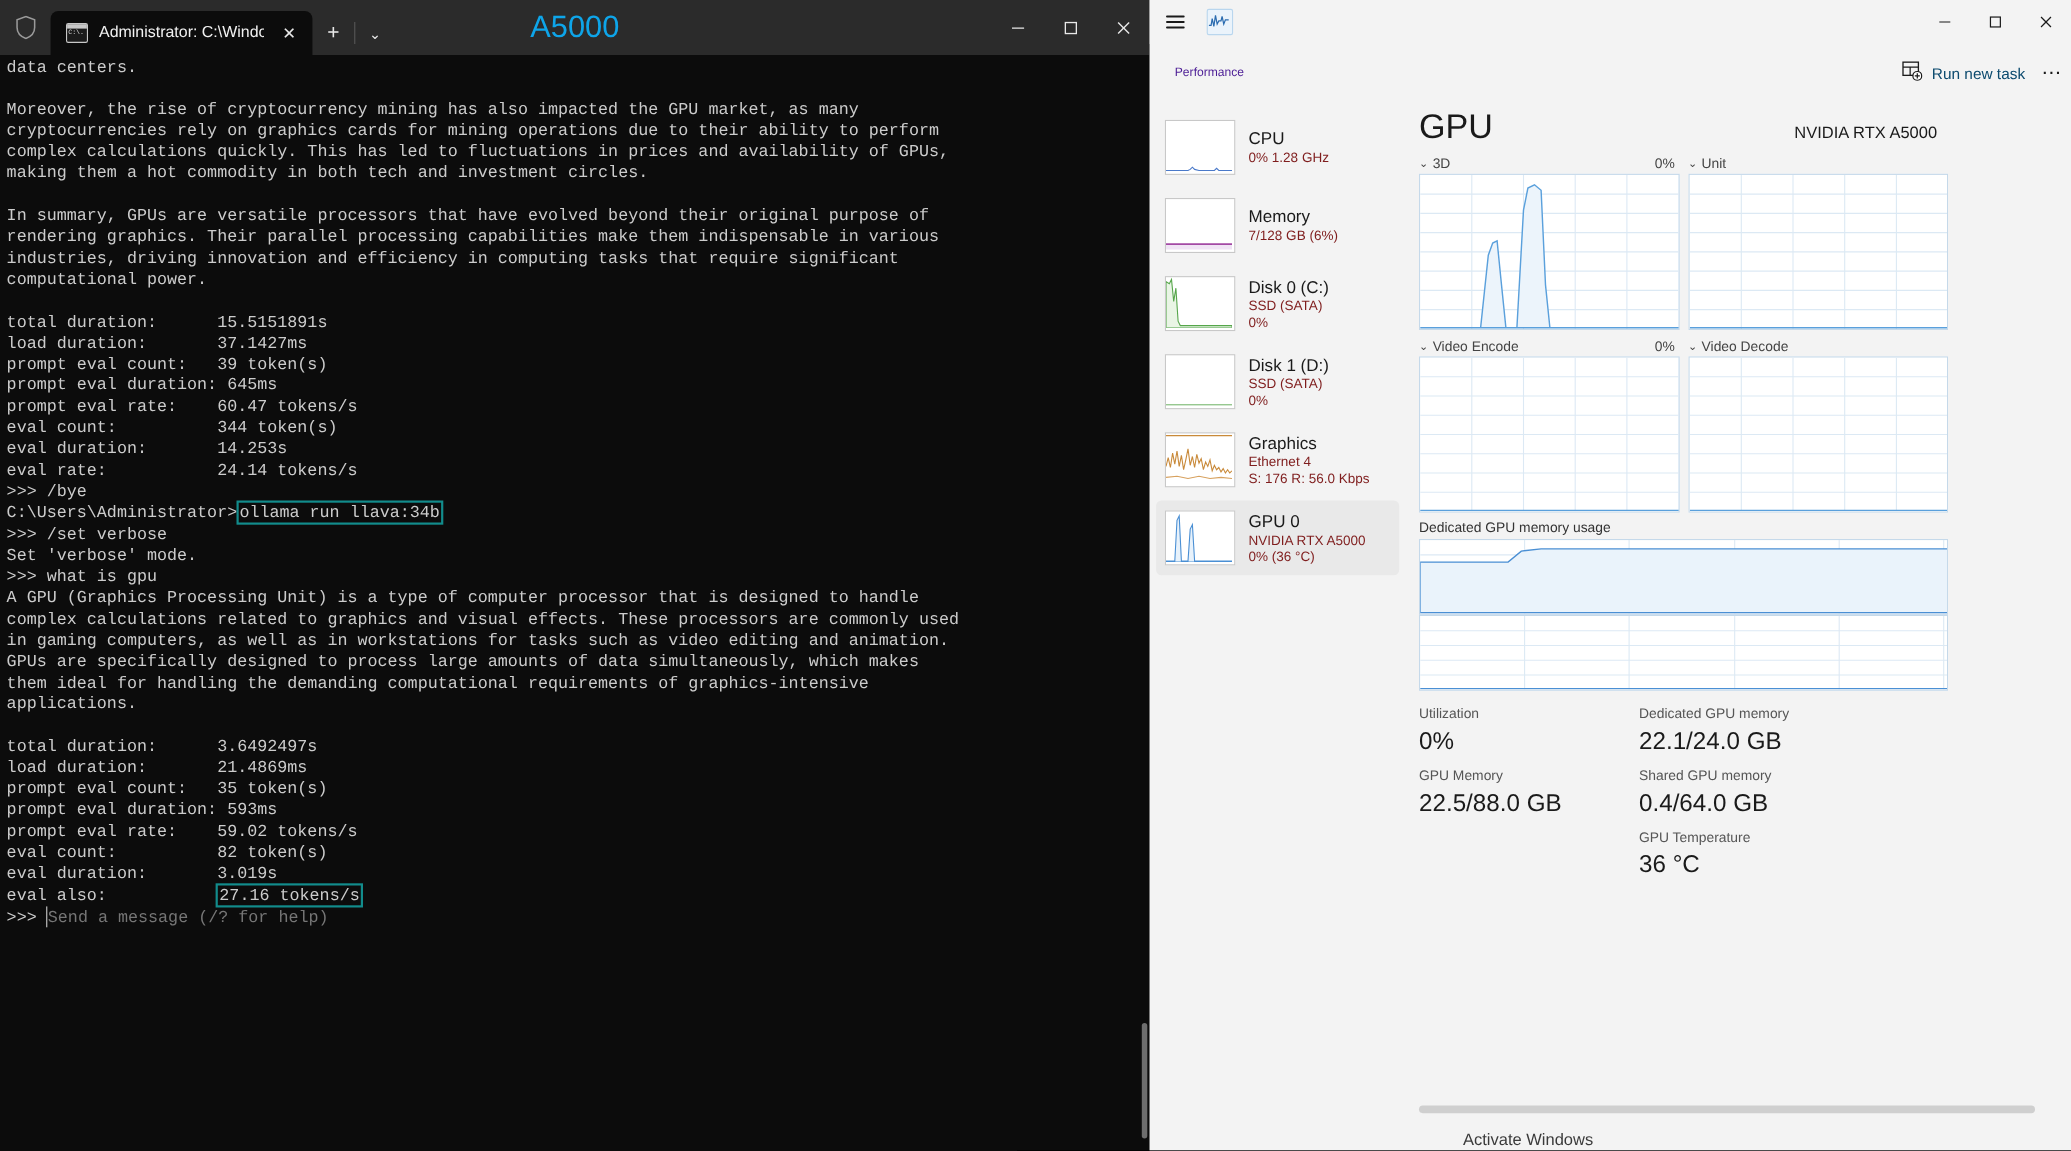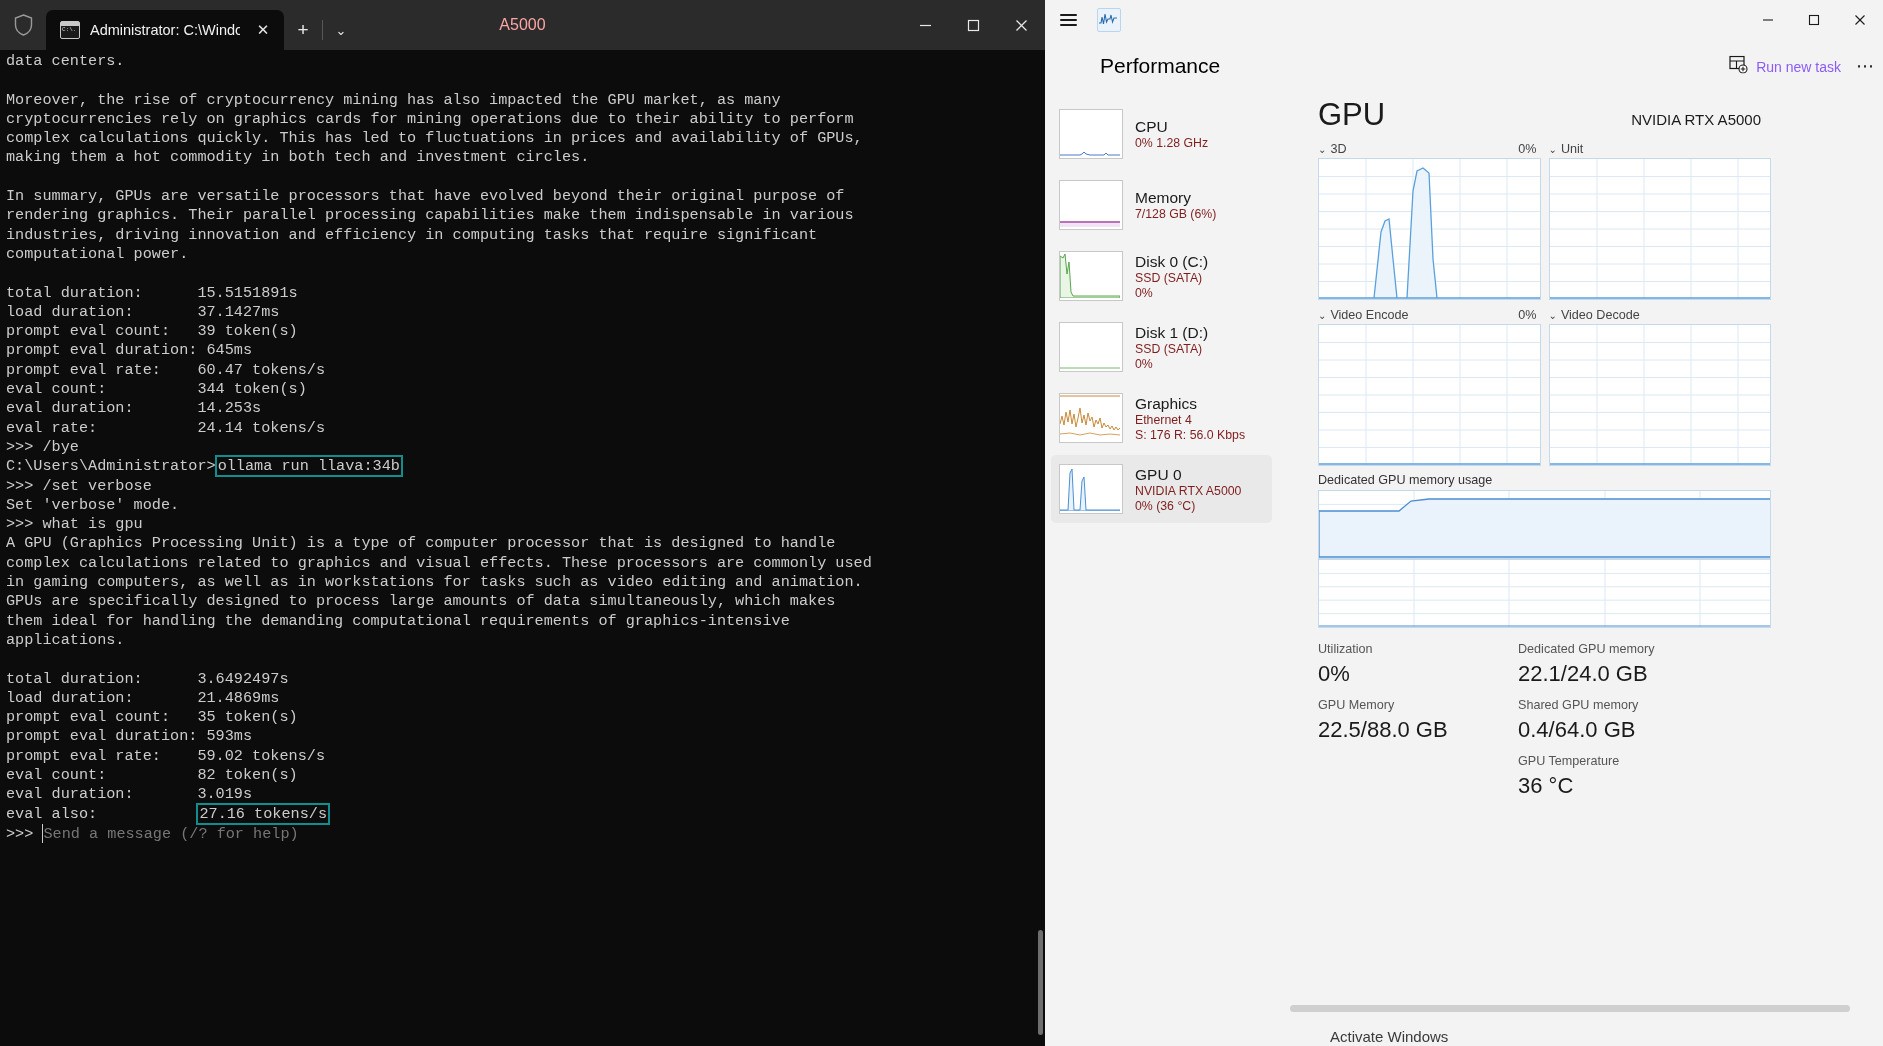--- a/index.html
+++ b/index.html
@@ -85,22 +85,22 @@
     content: "";
     position: absolute; left: 0; top: 10px;
     width: 1px; height: 20px; background: #565656;
   }
   #terminal-window-title {
     position: absolute;
     left: 0; right: 0; top: 0;
     height: 50px;
     line-height: 50px;
     text-align: center;
-    color: #fca5a5;
-    font-size: 16px;
+    color: #0ea5e9;
+    font-size: 28px;
     pointer-events: none;
   }
   .win-controls {
     position: absolute; right: 0; top: 0;
     height: 50px;
     display: flex;
   }
   .win-btn {
     width: 48px; height: 50px;
     display: flex; align-items: center; justify-content: center;
@@ -188,45 +188,43 @@
     display: flex; align-items: center; justify-content: center;
     color: #1a1a1a;
   }
   #tm-header {
     height: 52px;
     display: flex; align-items: center;
     padding: 0 0 0 23px;
     position: relative;
   }
   #tm-page-title {
-    font-size: 21px;
-    color: #000000;
-    margin-left: 32px;
+    font-size: 11px;
+    color: #4c1d95;
   }
   #tm-run-task {
     position: absolute;
     right: 42px; top: 50%;
     transform: translateY(-50%);
     display: flex; align-items: center; gap: 8px;
-    font-size: 14px; color: #8b5cf6; padding-left: 16px;
+    font-size: 14px; color: #0c4a6e; padding-left: 16px;
   }
   #tm-more {
     position: absolute;
     right: 8px; top: 50%;
     transform: translateY(-50%);
     font-size: 18px; color: #1a1a1a;
     letter-spacing: 1px;
   }
 
   #tm-content {
     position: absolute;
     left: 0; top: 92px;
     width: 726px; height: 954px;
     display: flex;
-    gap: 28px;
   }
   #tm-sidebar {
     width: 233px;
     height: 100%;
     flex: 0 0 233px;
     padding-top: 8px;
     box-sizing: border-box;
   }
   .tm-side-item {
     height: 68px;

